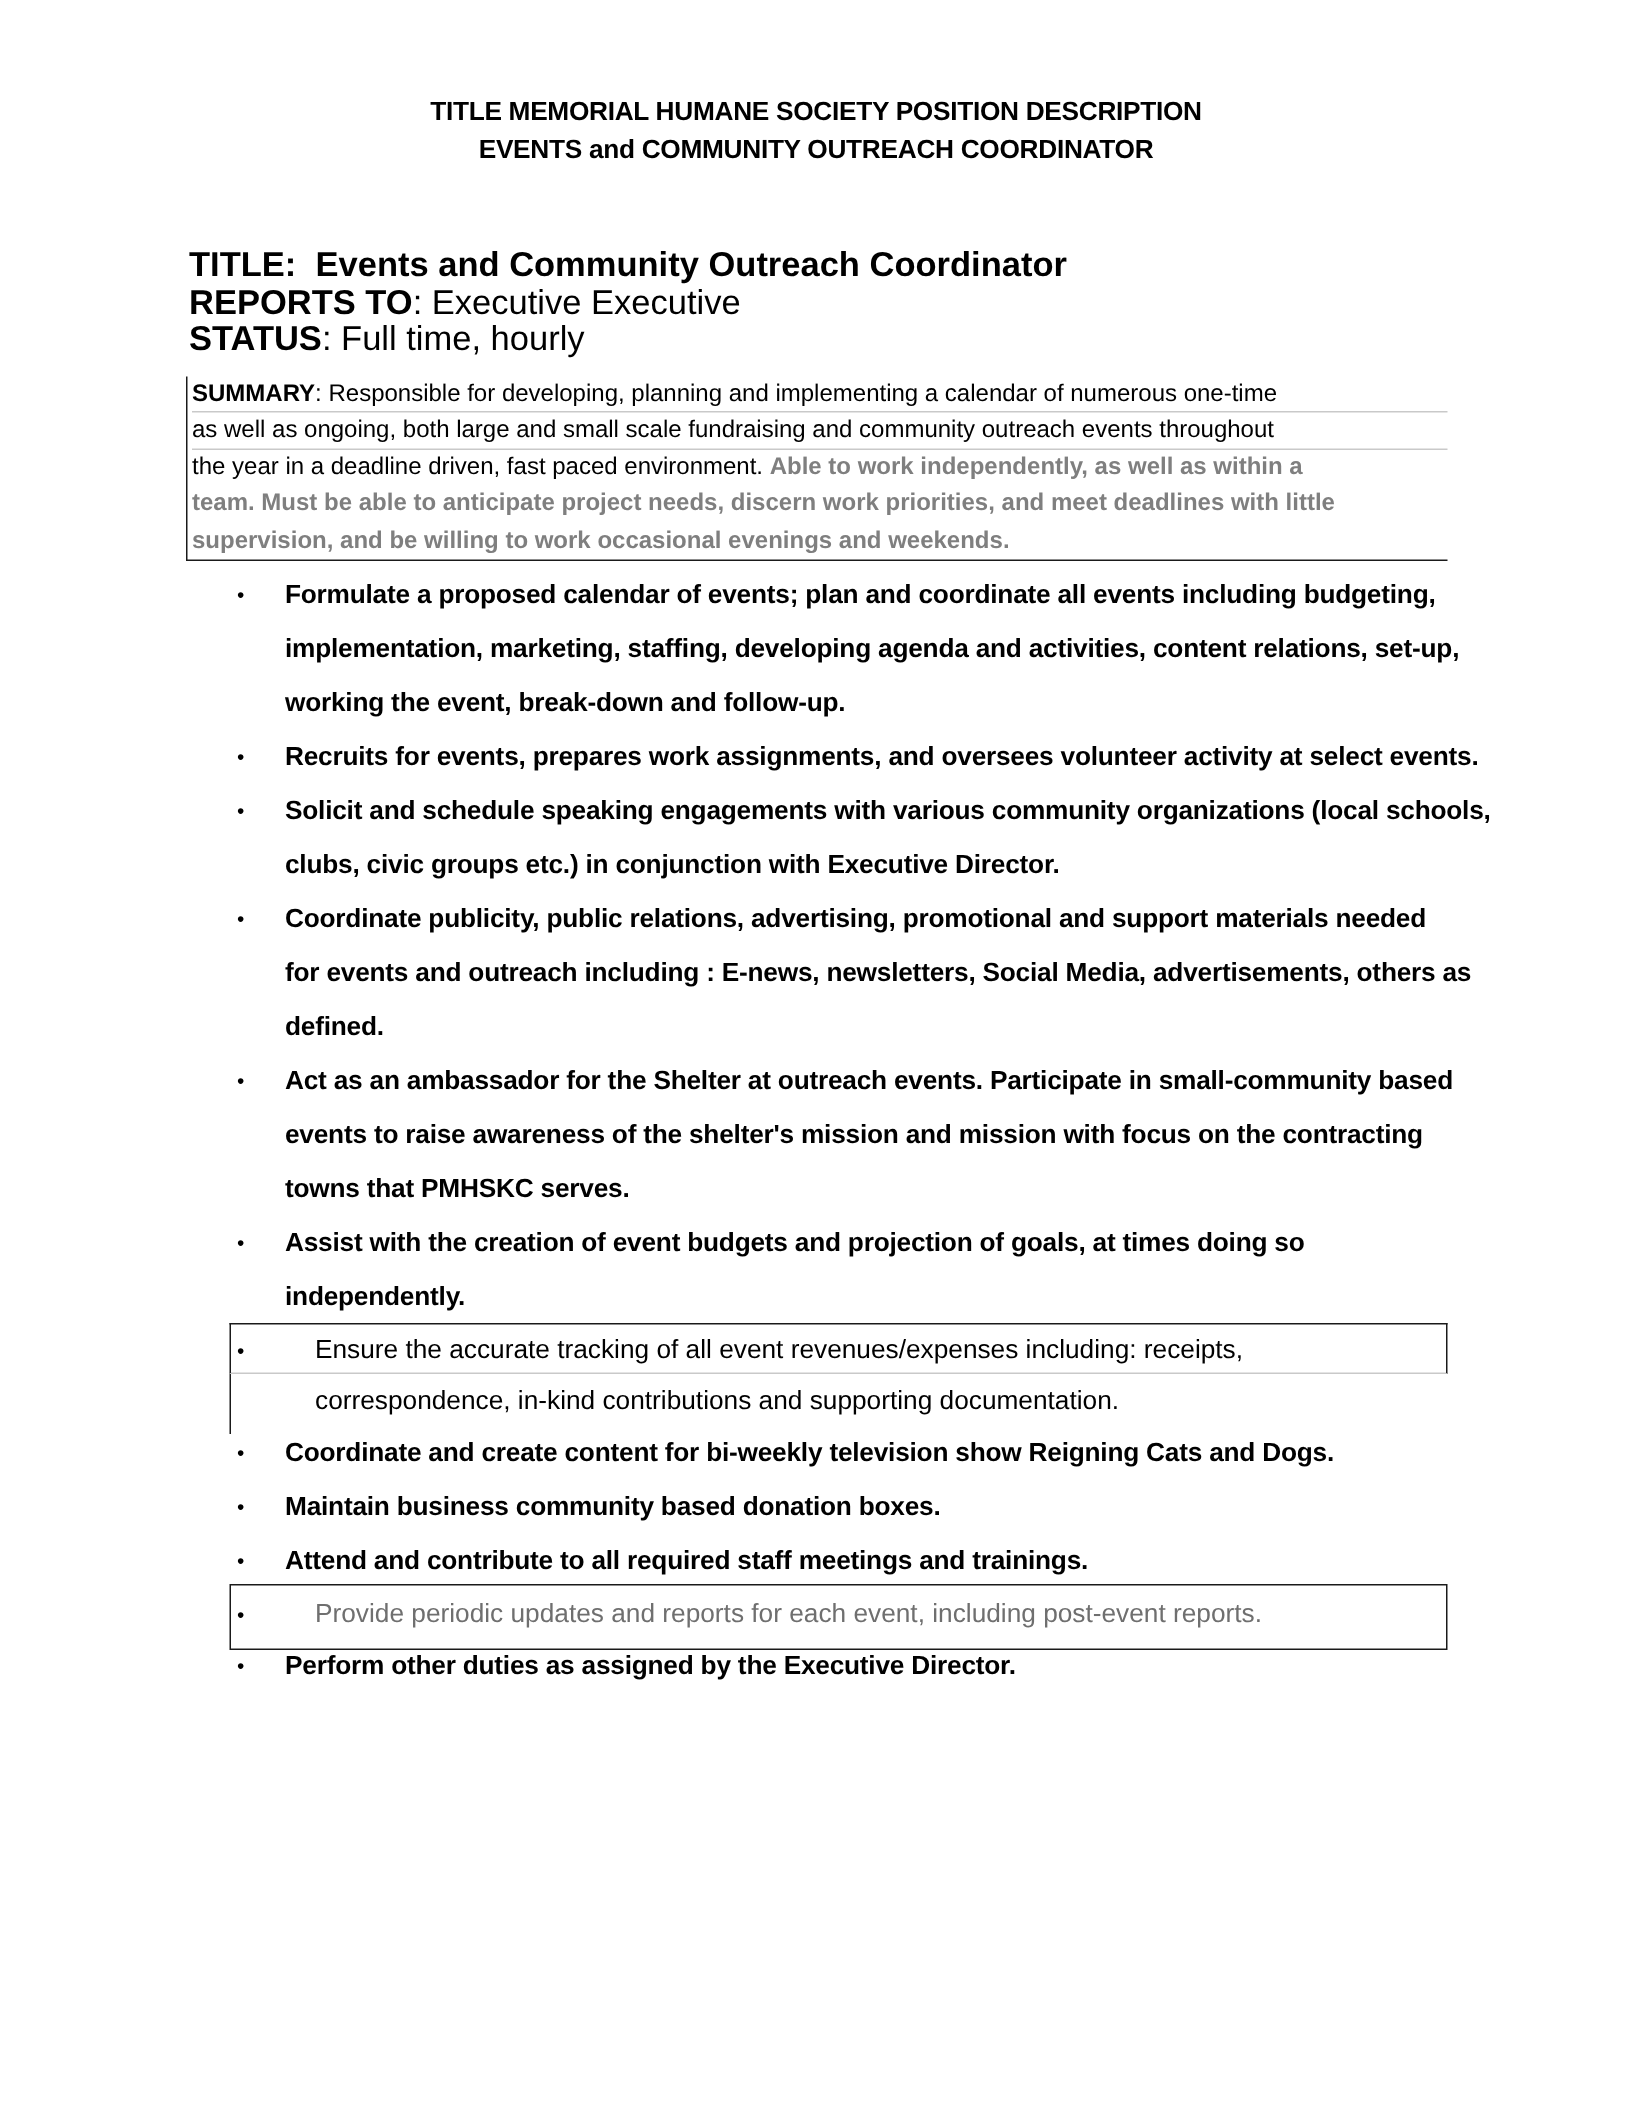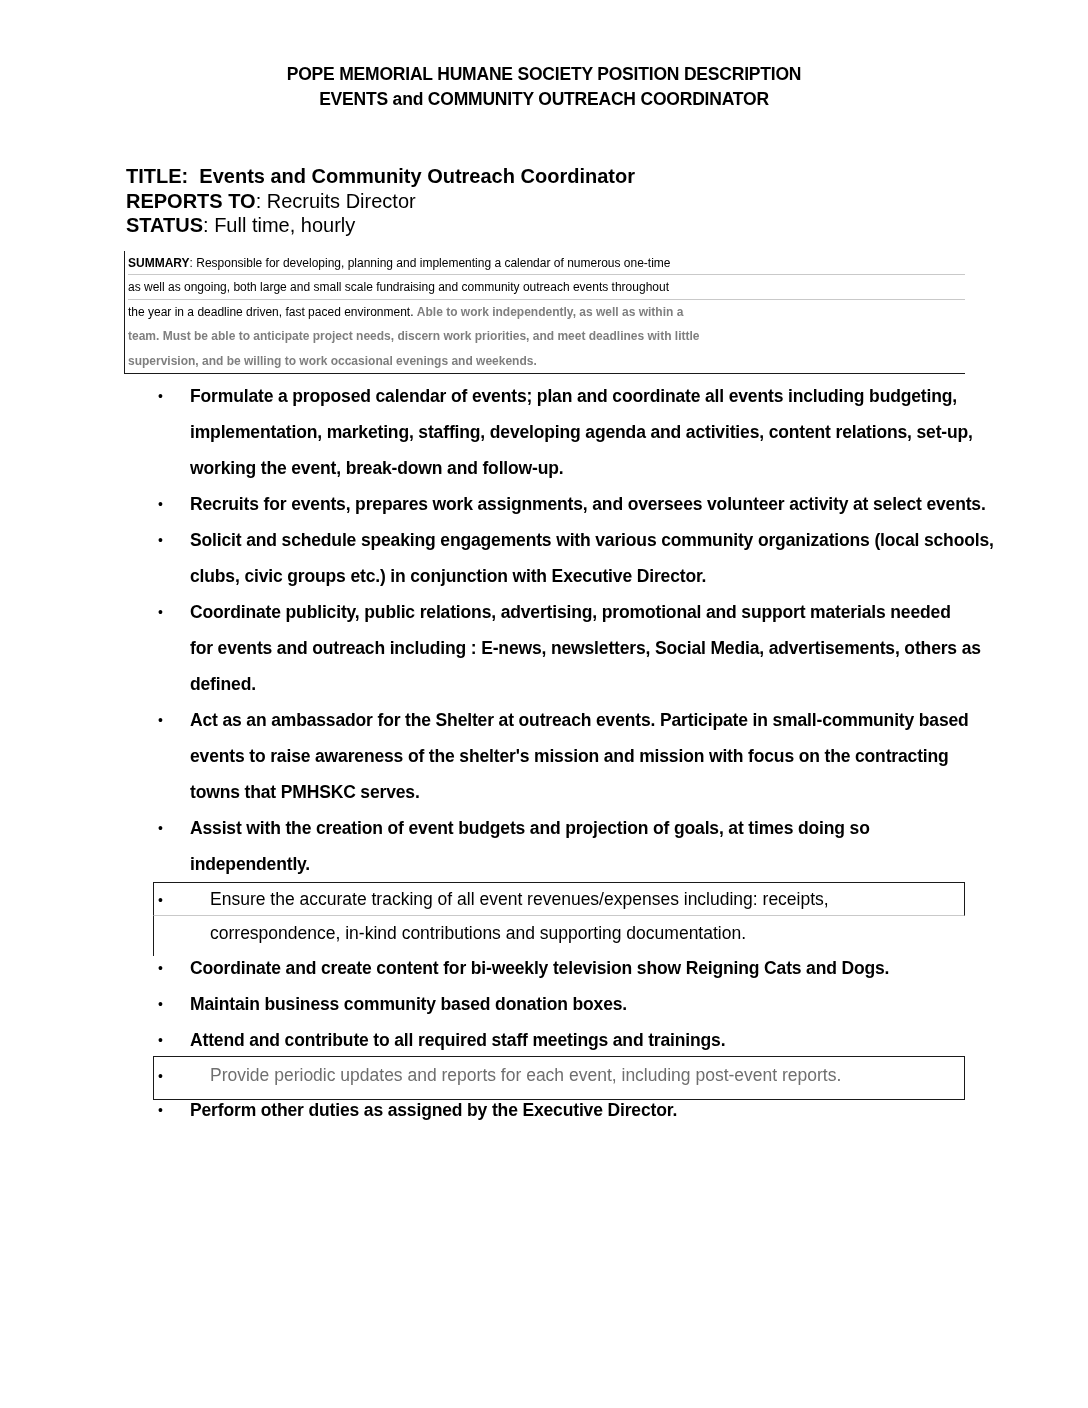--- a/index.html
+++ b/index.html
@@ -36,21 +36,21 @@
     color: #000;
     font-stretch: condensed;
   }
 
   
   .meta-block {
     margin-top: 52px;
     padding-left: 126px;
   }
   .meta-line {
-    font-size: 20px;
+    font-size: 23px;
     line-height: 24.5px;
     color: #000;
     white-space: nowrap;
   }
   .meta-line .lbl {
     font-weight: bold;
   }
   .meta-line.title-line {
     font-weight: bold;
   }
@@ -60,21 +60,21 @@
     position: relative;
     margin-top: 13px;
     margin-left: 124px;
     width: 841px;
     box-sizing: border-box;
     border-left: 1.2px solid #1a1a1a;
     border-bottom: 1.2px solid #1a1a1a;
     padding-left: 3px;
   }
   .summary-row {
-    font-size: 12px;
+    font-size: 16px;
     line-height: 24.5px;
     white-space: nowrap;
     position: relative;
   }
   .summary-row.ruled::after {
     content: "";
     position: absolute;
     left: 0;
     right: 0;
     bottom: 0;
@@ -166,30 +166,30 @@
   }
 
   li.duty.gray-text { color: #6f6f6f; }
 </style>
 </head>
 <body>
 
 <div class="page">
 
   <div class="doc-header">
-    <div class="hline">POPE MEMORIAL HUMANE SOCIETY POSITION DESCRIPTION</div>
+    <div class="hline">TITLE MEMORIAL HUMANE SOCIETY POSITION DESCRIPTION</div>
     <div class="hline">EVENTS and COMMUNITY OUTREACH COORDINATOR</div>
   </div>
 
   <div class="meta-block">
     <div class="meta-line title-line">
       <span class="lbl">TITLE:</span><span>&nbsp;&nbsp;</span><span>Events and Community Outreach Coordinator</span>
     </div>
     <div class="meta-line">
-      <span class="lbl">REPORTS TO</span><span>: Recruits Director</span>
+      <span class="lbl">REPORTS TO</span><span>: Executive Executive</span>
     </div>
     <div class="meta-line">
       <span class="lbl">STATUS</span><span>: Full time, hourly</span>
     </div>
   </div>
 
   <div class="summary-box" id="summary-box">
       <div class="summary-row ruled"><span class="lbl">SUMMARY</span><span class="dark">: Responsible for developing, planning and implementing a calendar of numerous one-time</span></div>
       <div class="summary-row ruled"><span class="dark">as well as ongoing, both large and small scale fundraising and community outreach events throughout</span></div>
       <div class="summary-row"><span class="dark">the year in a deadline driven, fast paced environment. </span><span class="gray">Able to work independently, as well as within a</span></div>

